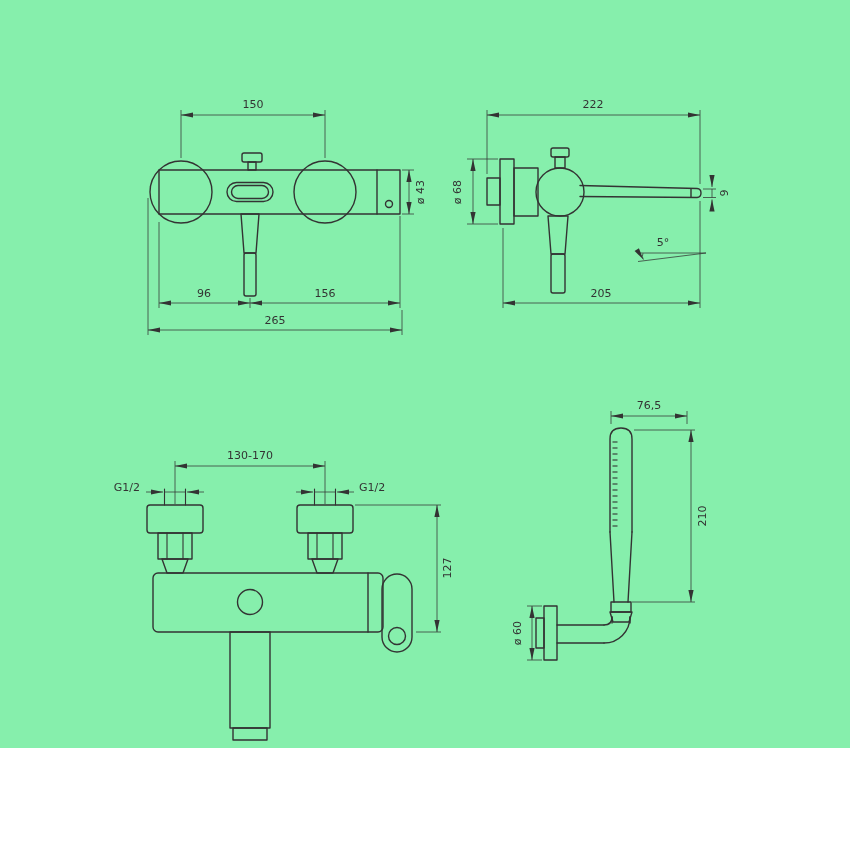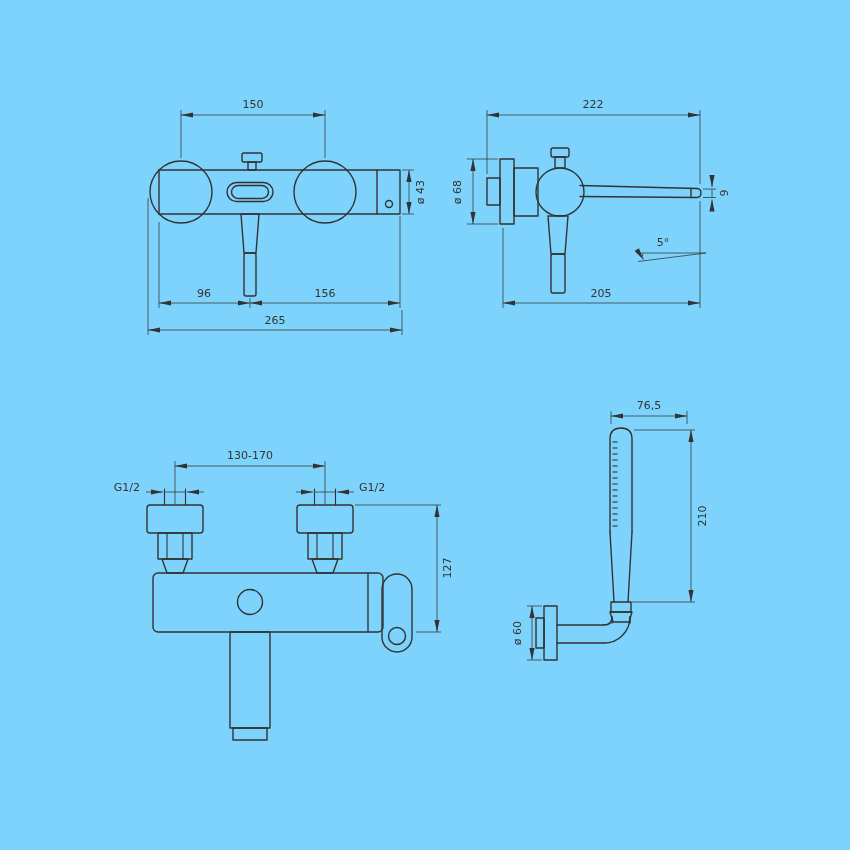--- a/index.html
+++ b/index.html
@@ -1,16 +1,16 @@
 <!DOCTYPE html>
 <html><head>
 <meta charset="utf-8">
 <style>
   html,body{margin:0;padding:0;background:#ffffff;}
-  .page{width:850px;height:850px;background:#7dd3fc;position:relative;overflow:hidden;
+  .page{width:850px;height:748px;background:#86efac;position:relative;overflow:hidden;
         font-family:"DejaVu Sans",sans-serif;}
   svg{position:absolute;left:0;top:0;}
   svg text{font-family:"DejaVu Sans",sans-serif;font-size:11px;fill:#333333;}
   .ol{stroke:#333333;stroke-width:1.4;fill:none;stroke-linejoin:round;stroke-linecap:round;}
   .ol2{stroke:#333333;stroke-width:1.1;fill:none;}
   .dl{stroke:#333333;stroke-width:0.75;fill:none;}
 </style>
 </head>
 <body>
 

